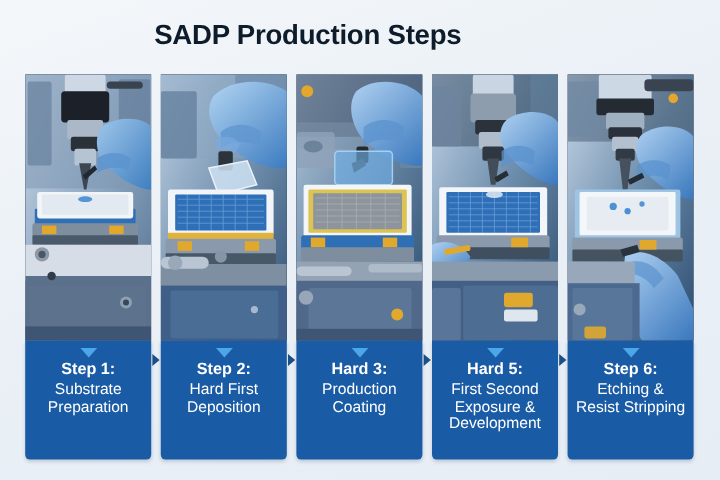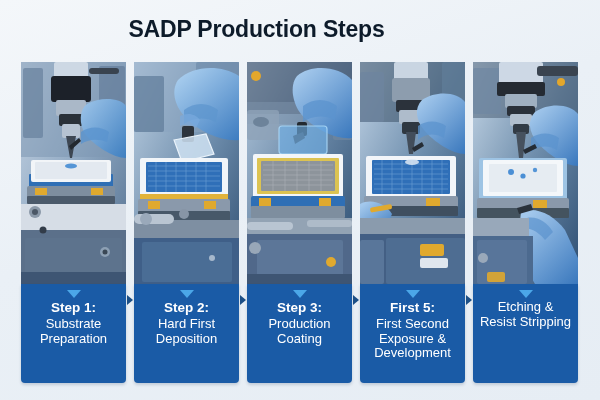--- a/index.html
+++ b/index.html
@@ -328,21 +328,21 @@
           <rect x="10" y="178" width="86" height="44" rx="2" fill="#5c7698"></rect>
           <rect x="0" y="160" width="46" height="8" rx="4" fill="#b9c5d2"></rect>
           <rect x="60" y="158" width="45" height="7" rx="3" fill="#aebbc9"></rect>
           <circle cx="8" cy="186" r="6" fill="#98a7b8"></circle>
           <circle cx="84" cy="200" r="5" fill="#e0a92e"></circle>
           <rect x="0" y="212" width="105" height="10" fill="#3e5573"></rect>
         </svg>
       </div>
       <div class="step-caption">
         <span class="caret"></span>
-        <div class="step-number">Step 3:</div>
+        <div class="step-number">Hard 3:</div>
         <div class="step-name">Production Coating</div>
       </div>
       <div class="connector">
         <span class="arrow-head"></span>
       </div>
     </div>
 
     <div class="step-col">
       <div class="step-photo">
         <svg viewBox="0 0 105 222" preserveAspectRatio="none">
@@ -402,21 +402,21 @@
           <rect x="0" y="172" width="105" height="50" fill="#435f84"></rect>
           <rect x="26" y="176" width="79" height="46" rx="2" fill="#4e6d92"></rect>
           <rect x="60" y="182" width="24" height="12" rx="2" fill="#e0a92e"></rect>
           <rect x="60" y="196" width="28" height="10" rx="2" fill="#dfe6ee"></rect>
           <rect x="0" y="178" width="24" height="44" rx="2" fill="#5a7characters" opacity="0"></rect>
           <rect x="0" y="178" width="24" height="44" rx="2" fill="#59769a"></rect>
         </svg>
       </div>
       <div class="step-caption">
         <span class="caret"></span>
-        <div class="step-number">First 5:</div>
+        <div class="step-number">Hard 5:</div>
         <div class="step-name">First Second Exposure &amp; Development</div>
       </div>
       <div class="connector">
         <span class="arrow-head"></span>
       </div>
     </div>
 
     <div class="step-col">
       <div class="step-photo">
         <svg viewBox="0 0 105 222" preserveAspectRatio="none">
@@ -465,18 +465,19 @@
 
           <rect x="0" y="156" width="56" height="22" fill="#98a8ba"></rect>
           <rect x="0" y="174" width="60" height="48" fill="#4c6a8f"></rect>
           <rect x="4" y="178" width="50" height="44" rx="2" fill="#58759a"></rect>
           <circle cx="10" cy="196" r="5" fill="#9aa9ba"></circle>
           <rect x="14" y="210" width="18" height="10" rx="2" fill="#e0a92e" opacity="0.9"></rect>
         </svg>
       </div>
       <div class="step-caption">
         <span class="caret"></span>
+        <div class="step-number">Step 6:</div>
         <div class="step-name">Etching &amp; Resist Stripping</div>
       </div>
     </div>
 
   </div>
 </div>
 
 </body></html>

